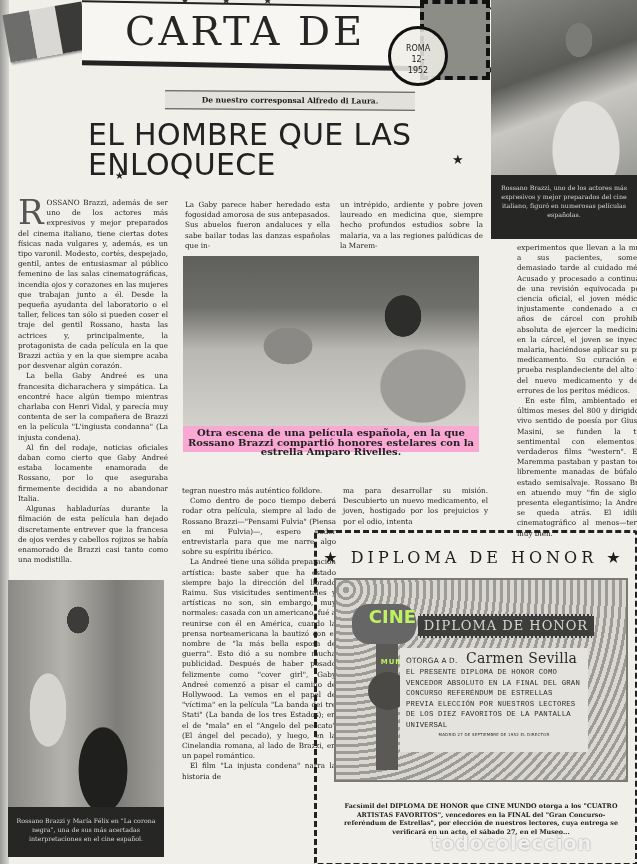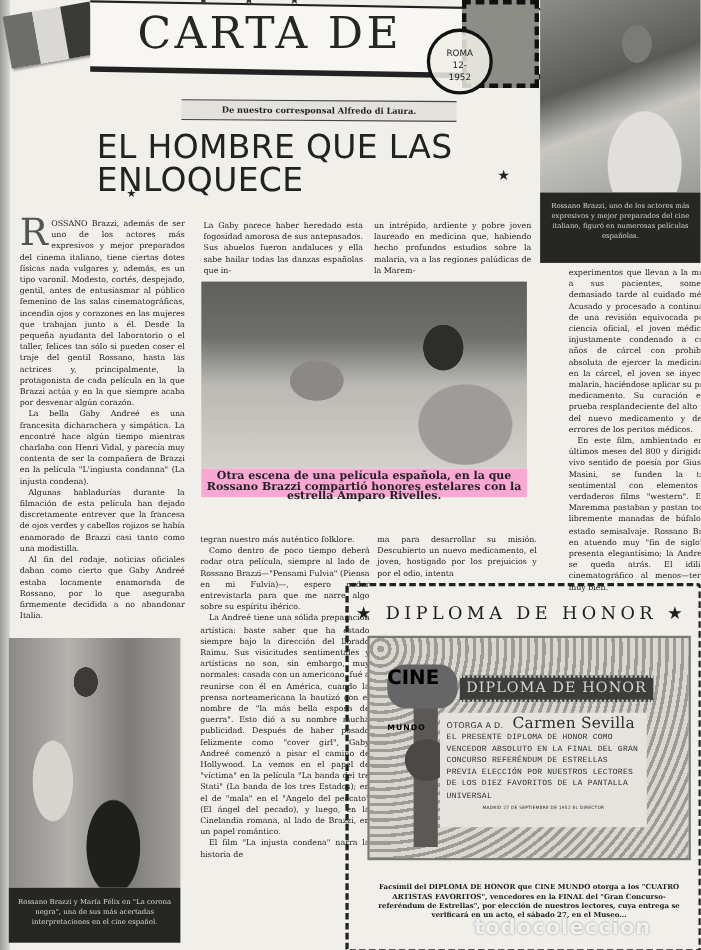--- a/index.html
+++ b/index.html
@@ -21,21 +21,21 @@
   .cap-dark{background:#262625;color:#d8d8d4;font-size:6.3px;line-height:9px;text-align:center;padding:4px 6px;box-sizing:border-box;}
   .col{font-size:7.2px;line-height:10.2px;text-align:justify;color:#222;}
   .col p{margin:0;text-indent:8px;}
   .dropcap{float:left;font-size:34px;line-height:28px;margin-right:3px;color:#555;font-family:"DejaVu Serif",serif;}
   .cap-light{font-size:10px;font-weight:bold;line-height:9.5px;text-align:center;color:#222;background:#f9a8d4;}
   .box-border{border:3px dashed #222;border-radius:4px;}
   .dh-title{font-family:"DejaVu Serif",serif;font-weight:normal;font-size:16px;letter-spacing:4px;text-align:center;color:#1e1e1e;}
   .diploma{background:#cfcdc6;border:2px solid #7a7a75;}
   .ornament{background:repeating-radial-gradient(circle at 10px 10px,#9d9b95 0 3px,#d9d7d0 3px 7px);}
   .diploma-inner{background:#e5e3dd;font-family:"DejaVu Sans",sans-serif;font-size:7.3px;line-height:12px;color:#2b2b2b;text-transform:uppercase;letter-spacing:.2px;}
-  .cine-logo{background:#666;color:#000000;font-family:"DejaVu Sans",sans-serif;font-weight:bold;font-size:18px;text-align:left;border-radius:17px;}
+  .cine-logo{background:#666;color:#bef264;font-family:"DejaVu Sans",sans-serif;font-weight:bold;font-size:18px;text-align:right;border-radius:17px;}
   .dh-band{background:#3d3d3b;color:#d6d6d2;font-family:"DejaVu Serif",serif;font-size:13px;letter-spacing:1px;text-align:center;border-top:2px dotted #ccc;border-bottom:2px dotted #ccc;}
   .seal{background:#4a4946;border-radius:50%;}
   .ribbon{background:#5a5956;}
   .watermark{color:rgba(255,255,255,.85);font-family:"DejaVu Sans",sans-serif;font-size:19px;font-weight:bold;letter-spacing:1px;text-shadow:0 0 2px #888;}
 </style>
 </head>
 <body>
 
 <div class="abs binding"></div>
 
@@ -63,26 +63,26 @@
 <div class="abs photo" style="left:491px;top:0;width:146px;height:175px;background:linear-gradient(160deg,#8b8b87 0%,#5a5a57 40%,#c8c7c2 60%,#9a9a96 100%);">
   <div class="shade" style="background:radial-gradient(ellipse 22px 28px at 88px 40px,#7a7a76 60%,transparent 62%);"></div>
   <div class="shade" style="background:radial-gradient(ellipse 55px 80px at 95px 150px,#e0dfdb 60%,transparent 62%);"></div>
 </div>
 <div class="abs cap-dark" style="left:491px;top:175px;width:146px;height:64px;font-size:6.3px;padding-top:8px;">Rossano Brazzi, uno de los actores más expresivos y mejor preparados del cine italiano, figuró en numerosas películas españolas.</div>
 
 <div class="abs col" style="left:18px;top:198px;width:150px;">
   <span class="dropcap">R</span>
   <p style="text-indent:0">OSSANO Brazzi, además de ser uno de los actores más expresivos y mejor preparados del cinema italiano, tiene ciertas dotes físicas nada vulgares y, además, es un tipo varonil. Modesto, cortés, despejado, gentil, antes de entusiasmar al público femenino de las salas cinematográficas, incendia ojos y corazones en las mujeres que trabajan junto a él. Desde la pequeña ayudanta del laboratorio o el taller, felices tan sólo si pueden coser el traje del gentil Rossano, hasta las actrices y, principalmente, la protagonista de cada película en la que Brazzi actúa y en la que siempre acaba por desvenar algún corazón.</p>
   <p>La bella Gaby Andreé es una francesita dicharachera y simpática. La encontré hace algún tiempo mientras charlaba con Henri Vidal, y parecía muy contenta de ser la compañera de Brazzi en la película "L'ingiusta condanna" (La injusta condena).</p>
+  <p>Al fin del rodaje, noticias oficiales daban como cierto que Gaby Andreé estaba locamente enamorada de Rossano, por lo que aseguraba firmemente decidida a no abandonar Italia.</p>
   <p>Algunas habladurías durante la filmación de esta película han dejado discretamente entrever que la francesa de ojos verdes y cabellos rojizos se había enamorado de Brazzi casi tanto como una modistilla.</p>
-  <p>Al fin del rodaje, noticias oficiales daban como cierto que Gaby Andreé estaba locamente enamorada de Rossano, por lo que aseguraba firmemente decidida a no abandonar Italia.</p>
 </div>
 
 <div class="abs col" style="left:185px;top:200px;width:145px;">La Gaby parece haber heredado esta fogosidad amorosa de sus antepasados. Sus abuelos fueron andaluces y ella sabe bailar todas las danzas españolas que in-</div>
-<div class="abs col" style="left:340px;top:200px;width:143px;">un intrépido, ardiente y pobre joven laureado en medicina que, habiendo hecho profundos estudios sobre la malaria, va a las regiones palúdicas de la Marem-</div>
+<div class="abs col" style="left:340px;top:200px;width:143px;">un intrépido, ardiente y pobre joven laureado en medicina que, siempre hecho profundos estudios sobre la malaria, va a las regiones palúdicas de la Marem-</div>
 
 <div class="abs photo" style="left:183px;top:256px;width:296px;height:170px;background:linear-gradient(180deg,#5f5f5c 0%,#6f6f6b 30%,#b9b8b3 55%,#d2d1cc 100%);">
   <div class="shade" style="background:radial-gradient(ellipse 30px 34px at 220px 60px,#2d2d2b 60%,transparent 62%);"></div>
   <div class="shade" style="background:radial-gradient(ellipse 70px 60px at 240px 130px,#9d9c98 60%,transparent 62%);"></div>
   <div class="shade" style="background:radial-gradient(ellipse 40px 30px at 105px 90px,#8b8986 60%,transparent 62%);"></div>
 </div>
 <div class="abs cap-light" style="left:183px;top:426px;width:296px;height:24px;padding-top:2px;">Otra escena de una película española, en la que Rossano Brazzi compartió honores estelares con la estrella Amparo Rivelles.</div>
 
 <div class="abs col" style="left:517px;top:243px;width:138px;">
   <p style="text-indent:0">experimentos que llevan a la muerte a sus pacientes, sometidos demasiado tarde al cuidado médico. Acusado y procesado a continuación de una revisión equivocada por la ciencia oficial, el joven médico es injustamente condenado a cuatro años de cárcel con prohibición absoluta de ejercer la medicina. Ya en la cárcel, el joven se inyecta la malaria, haciéndose aplicar su propio medicamento. Su curación es la prueba resplandeciente del alto valor del nuevo medicamento y de los errores de los peritos médicos.</p>

